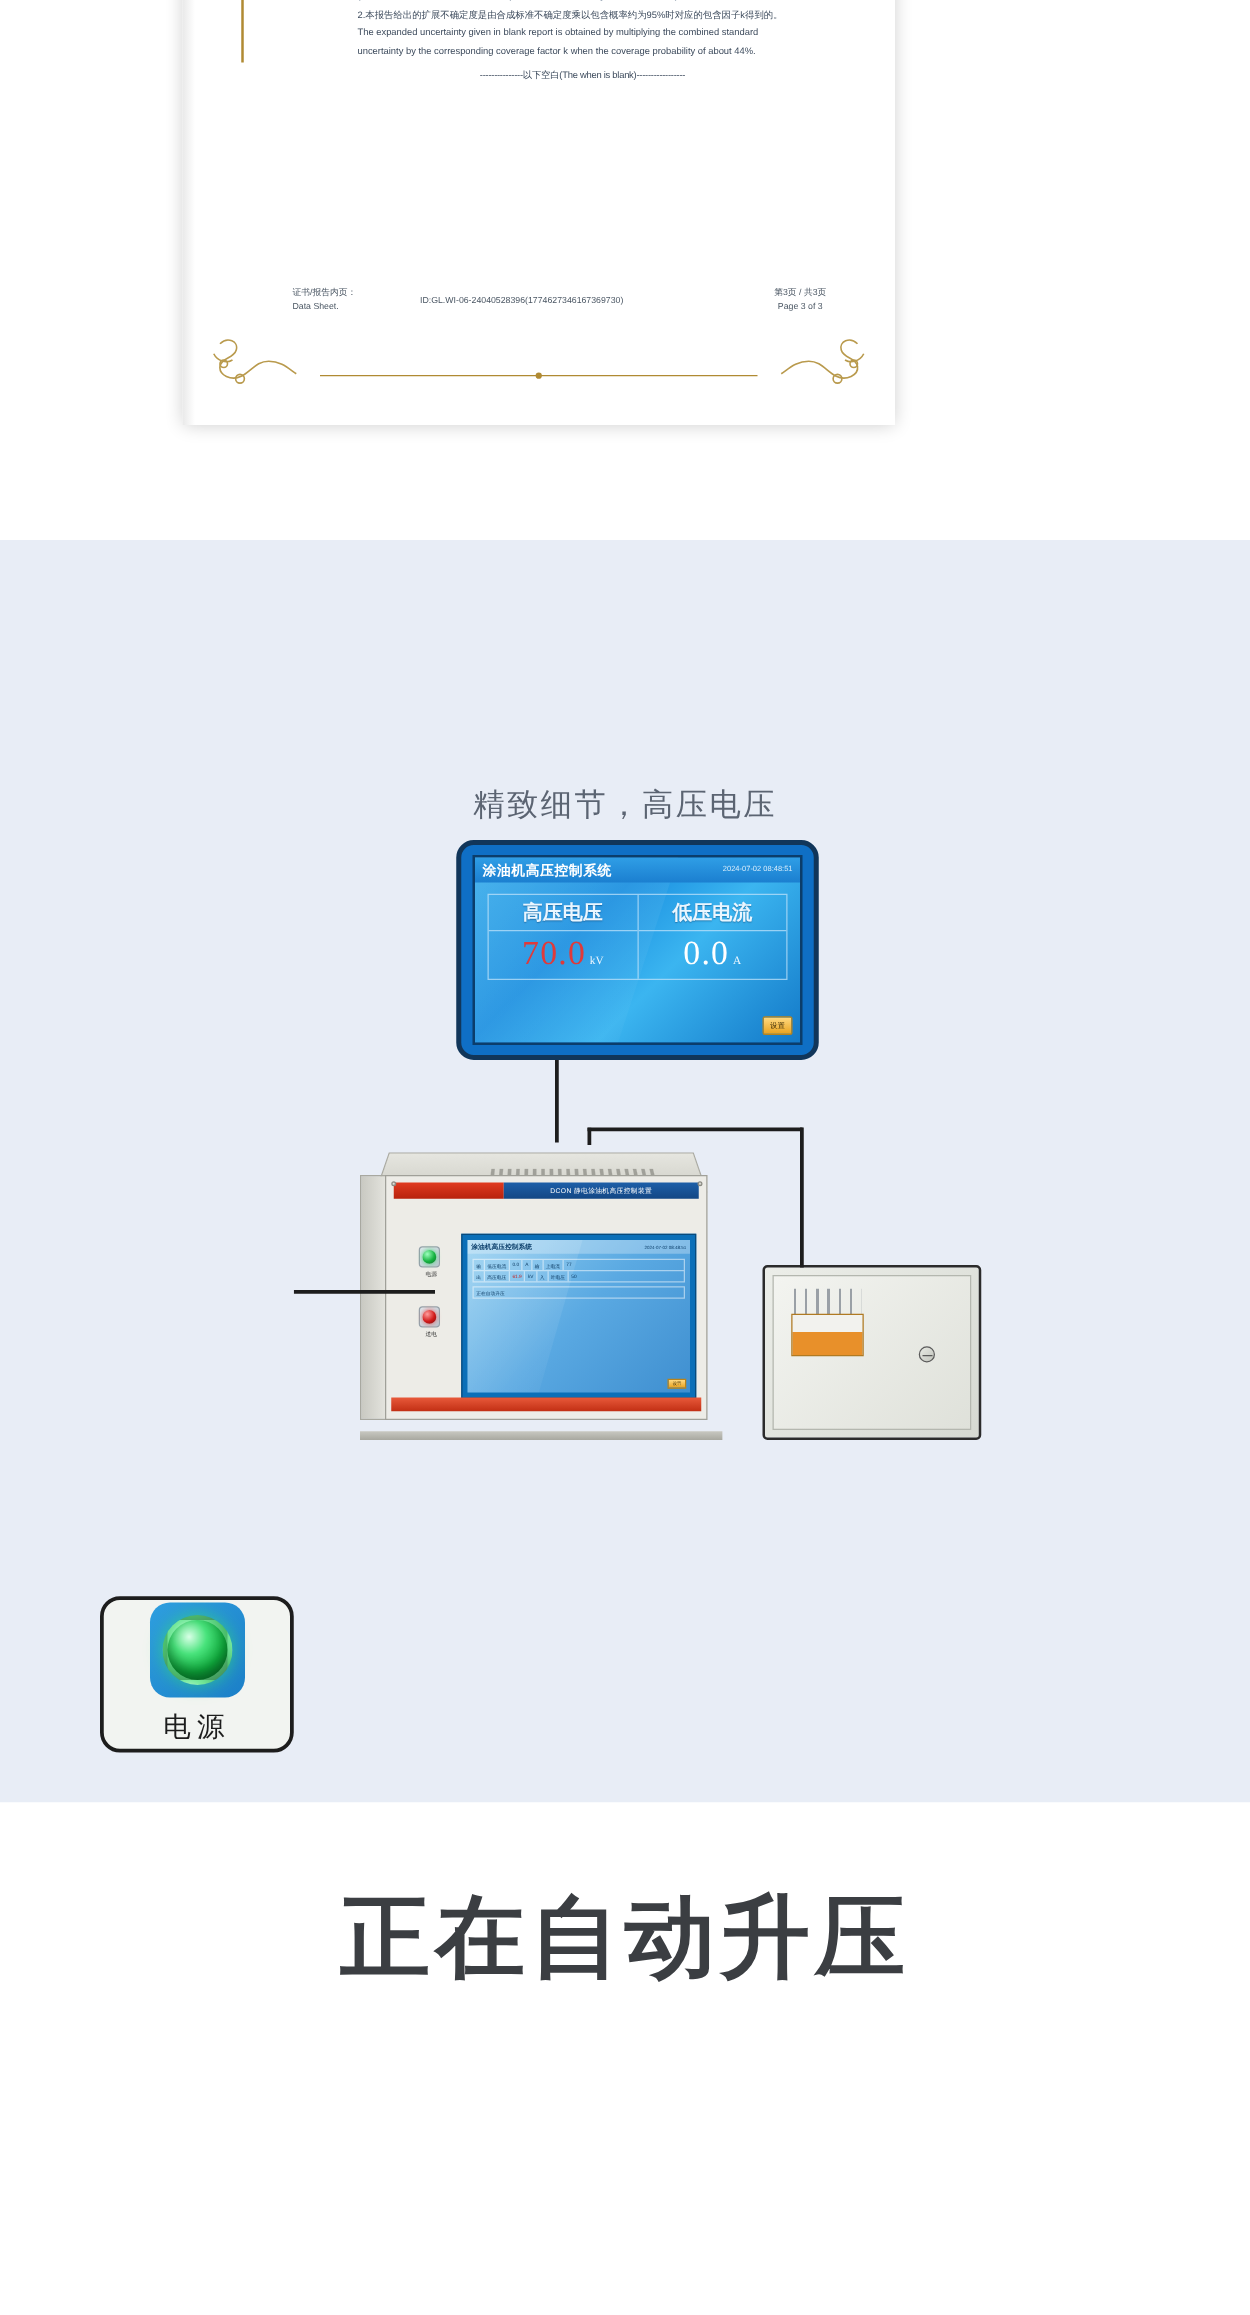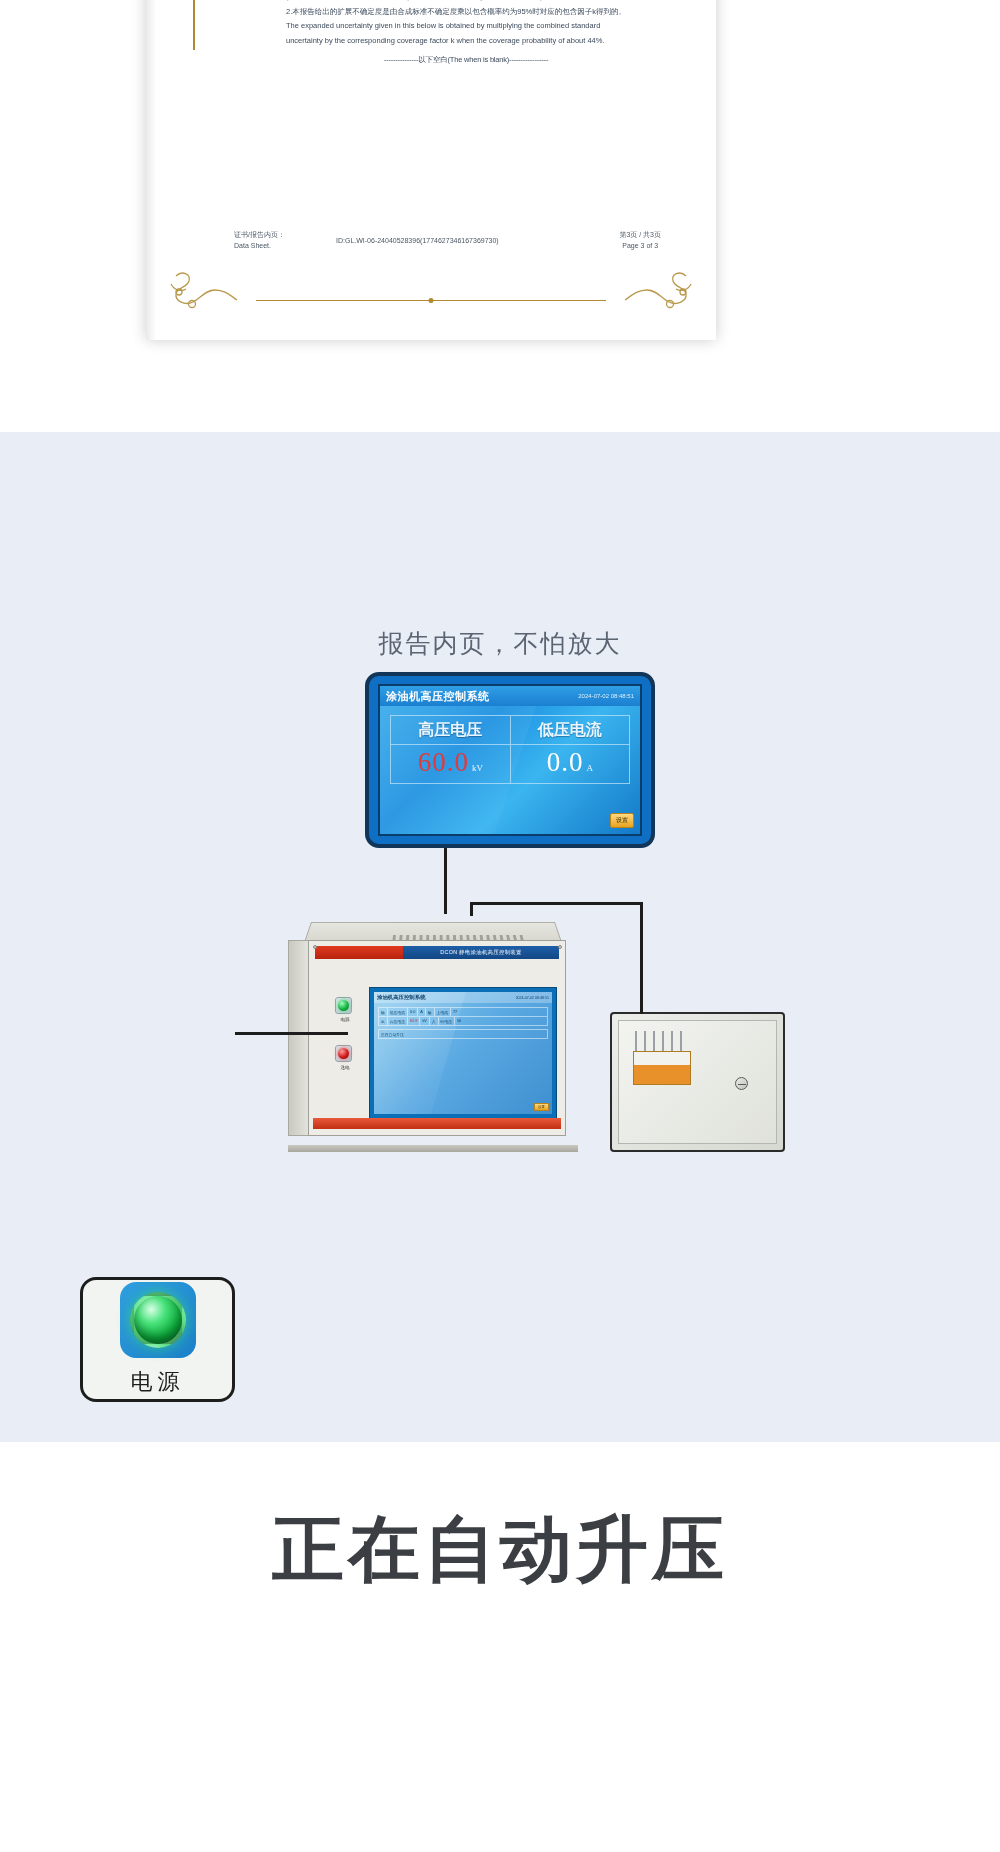--- a/index.html
+++ b/index.html
@@ -308,21 +308,21 @@
 </head>
 <body>
 
 <div class="cert-section">
   <div class="cert-page">
     <div class="cert-rule-left"></div>
 
     <div class="cert-body">
       <div class="line-faded">(JJF 1059.1-2012 Evaluation and Expression of Uncertainty in Measurement)</div>
       <div>2.本报告给出的扩展不确定度是由合成标准不确定度乘以包含概率约为95%时对应的包含因子k得到的。</div>
-      <div>The expanded uncertainty given in this below is obtained by multiplying the combined standard</div>
+      <div>The expanded uncertainty given in blank report is obtained by multiplying the combined standard</div>
       <div>uncertainty by the corresponding coverage factor k when the coverage probability of about 44%.</div>
       <div class="cert-blank">---------------以下空白(The when is blank)-----------------</div>
     </div>
 
     <div class="cert-footer">
       <div class="cf-col cf-left">
         <div>证书/报告内页：</div>
         <div>Data Sheet.</div>
       </div>
       <div class="cf-col cf-mid">ID:GL.WI-06-24040528396(1774627346167369730)</div>
@@ -348,34 +348,34 @@
         <circle cx="11" cy="24" r="3"></circle>
         <circle cx="24" cy="36" r="3.5"></circle>
         <path d="M3 16c3 6 10 8 15 5"></path>
       </svg>
     </div>
   </div>
 </div>
 
 <div class="detail-section">
 
-  <div class="detail-sub">报告内页，不怕放大</div>
+  <div class="detail-sub">精致细节，高压电压</div>
 
   <div class="hmi-panel">
     <div class="hmi-screen">
 
       <div class="hmi-titlebar">
         <span class="t">涂油机高压控制系统</span>
         <span class="ts">2024-07-02 08:48:51</span>
       </div>
       <div class="hmi-meters">
         <div class="hmi-meter">
           <div class="label">高压电压</div>
           <div class="valrow">
-            <span class="val red">60.0</span>
+            <span class="val red">70.0</span>
             <span class="unit">kV</span>
           </div>
         </div>
         <div class="hmi-meter">
           <div class="label">低压电流</div>
           <div class="valrow">
             <span class="val white">0.0</span>
             <span class="unit">A</span>
           </div>
         </div>

